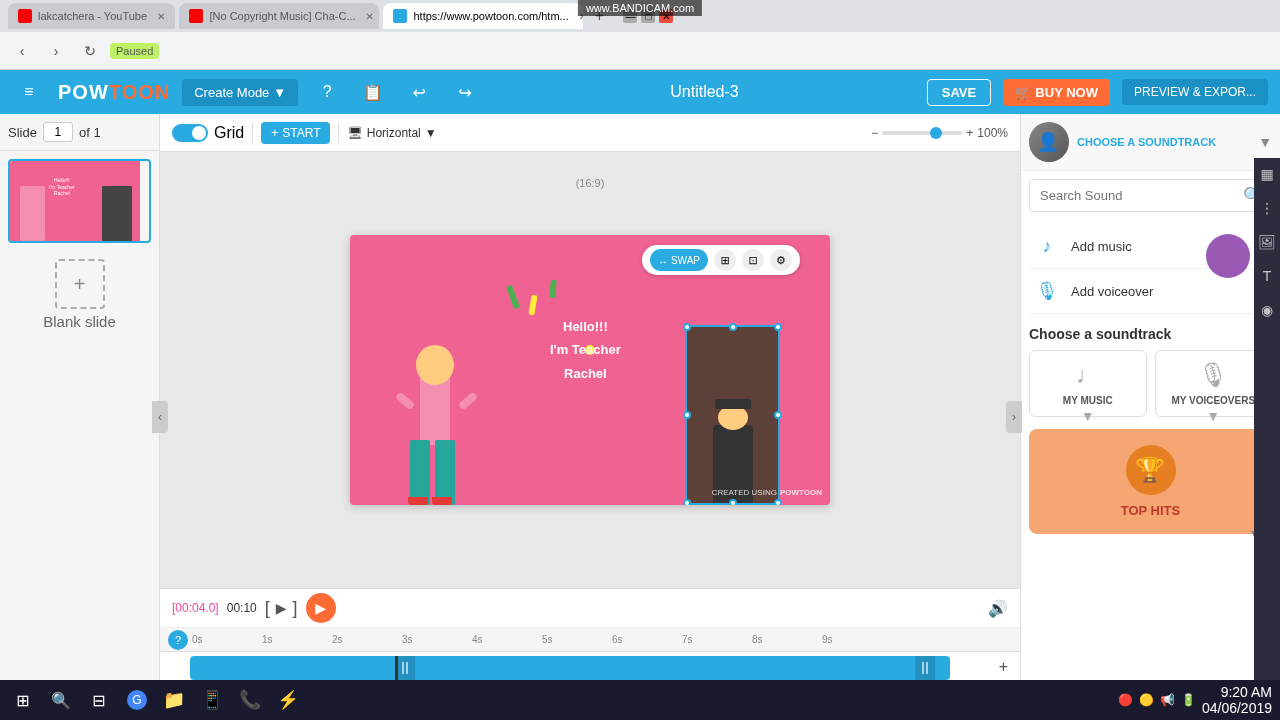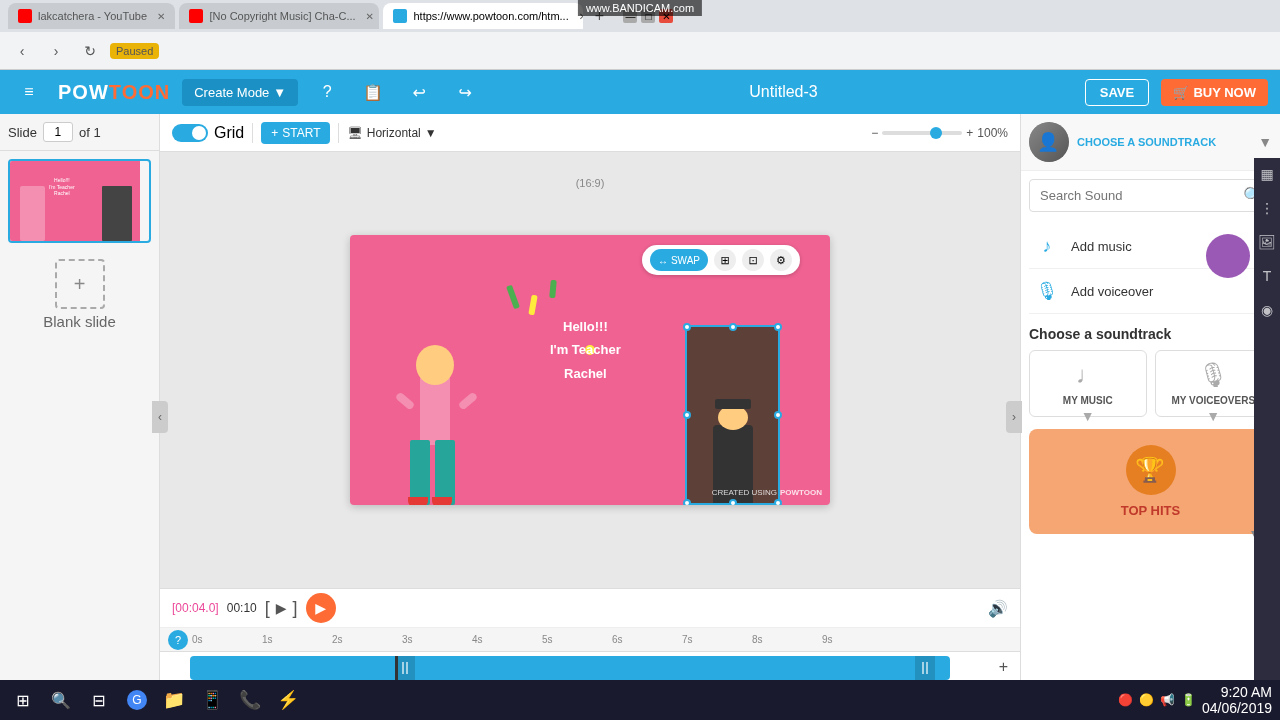--- a/index.html
+++ b/index.html
@@ -12,21 +12,21 @@
     .browser-tab.active { background: #fff; }
     .browser-tab.inactive { background: #c8ccd0; color: #555; }
     .browser-tab-icon { width: 14px; height: 14px; border-radius: 2px; flex-shrink: 0; }
     .tab-close { font-size: 10px; color: #666; cursor: pointer; margin-left: 4px; }
     .new-tab-btn { width: 24px; height: 24px; display: flex; align-items: center; justify-content: center; font-size: 16px; color: #555; cursor: pointer; }
     .browser-toolbar { background: #f1f3f4; height: 38px; display: flex; align-items: center; padding: 0 8px; gap: 6px; border-bottom: 1px solid #ccc; }
     .nav-btn { width: 28px; height: 28px; display: flex; align-items: center; justify-content: center; font-size: 14px; color: #555; cursor: pointer; border-radius: 50%; }
     .address-bar { flex: 1; height: 28px; background: #fff; border: 1px solid #ccc; border-radius: 14px; display: flex; align-items: center; padding: 0 10px; font-size: 12px; color: #333; }
     .address-url { flex: 1; font-size: 12px; color: #333; }
     .bookmark-star { font-size: 14px; color: #aaa; cursor: pointer; }
-    .paused-badge { font-size: 11px; color: #555; background: #eab308; padding: 2px 6px; border-radius: 4px; }
+    .paused-badge { font-size: 11px; color: #555; background: #bef264; padding: 2px 6px; border-radius: 4px; }
     .window-controls { display: flex; gap: 4px; margin-left: 8px; }
     .win-ctrl { width: 14px; height: 14px; border-radius: 2px; background: #aaa; display: flex; align-items: center; justify-content: center; font-size: 10px; cursor: pointer; }
 
     
     .app-header { background: #29abe2; height: 44px; display: flex; align-items: center; padding: 0 12px; gap: 12px; }
     .app-logo { color: #fff; font-size: 20px; font-weight: 900; letter-spacing: 1px; }
     .app-logo span { color: #ff6b35; }
     .create-mode-btn { background: #1a90c4; color: #fff; border: none; border-radius: 4px; padding: 6px 12px; font-size: 13px; cursor: pointer; display: flex; align-items: center; gap: 4px; }
     .header-icon-btn { width: 34px; height: 34px; display: flex; align-items: center; justify-content: center; color: #fff; font-size: 16px; cursor: pointer; border-radius: 4px; }
     .header-title { color: #fff; font-size: 16px; flex: 1; text-align: center; }
@@ -186,20 +186,21 @@
     <div class="header-icon-btn">?</div>
     <div class="header-icon-btn">📋</div>
     <div class="header-icon-btn">↩</div>
     <div class="header-icon-btn">↪</div>
     <div class="header-title">Untitled-3</div>
     <button class="save-btn">SAVE</button>
     <button class="buy-now-btn">
       <span>🛒</span>
       <span>BUY NOW</span>
     </button>
+    <button class="preview-btn">PREVIEW &amp; EXPOR...</button>
   </div>
 
   <div class="main-layout" style="position: relative;">
 
     <div class="left-sidebar">
       <div class="slide-controls">
         <span>Slide</span>
         <input class="slide-num-input" type="text" value="1" style="">
         <span>of 1</span>
       </div>

